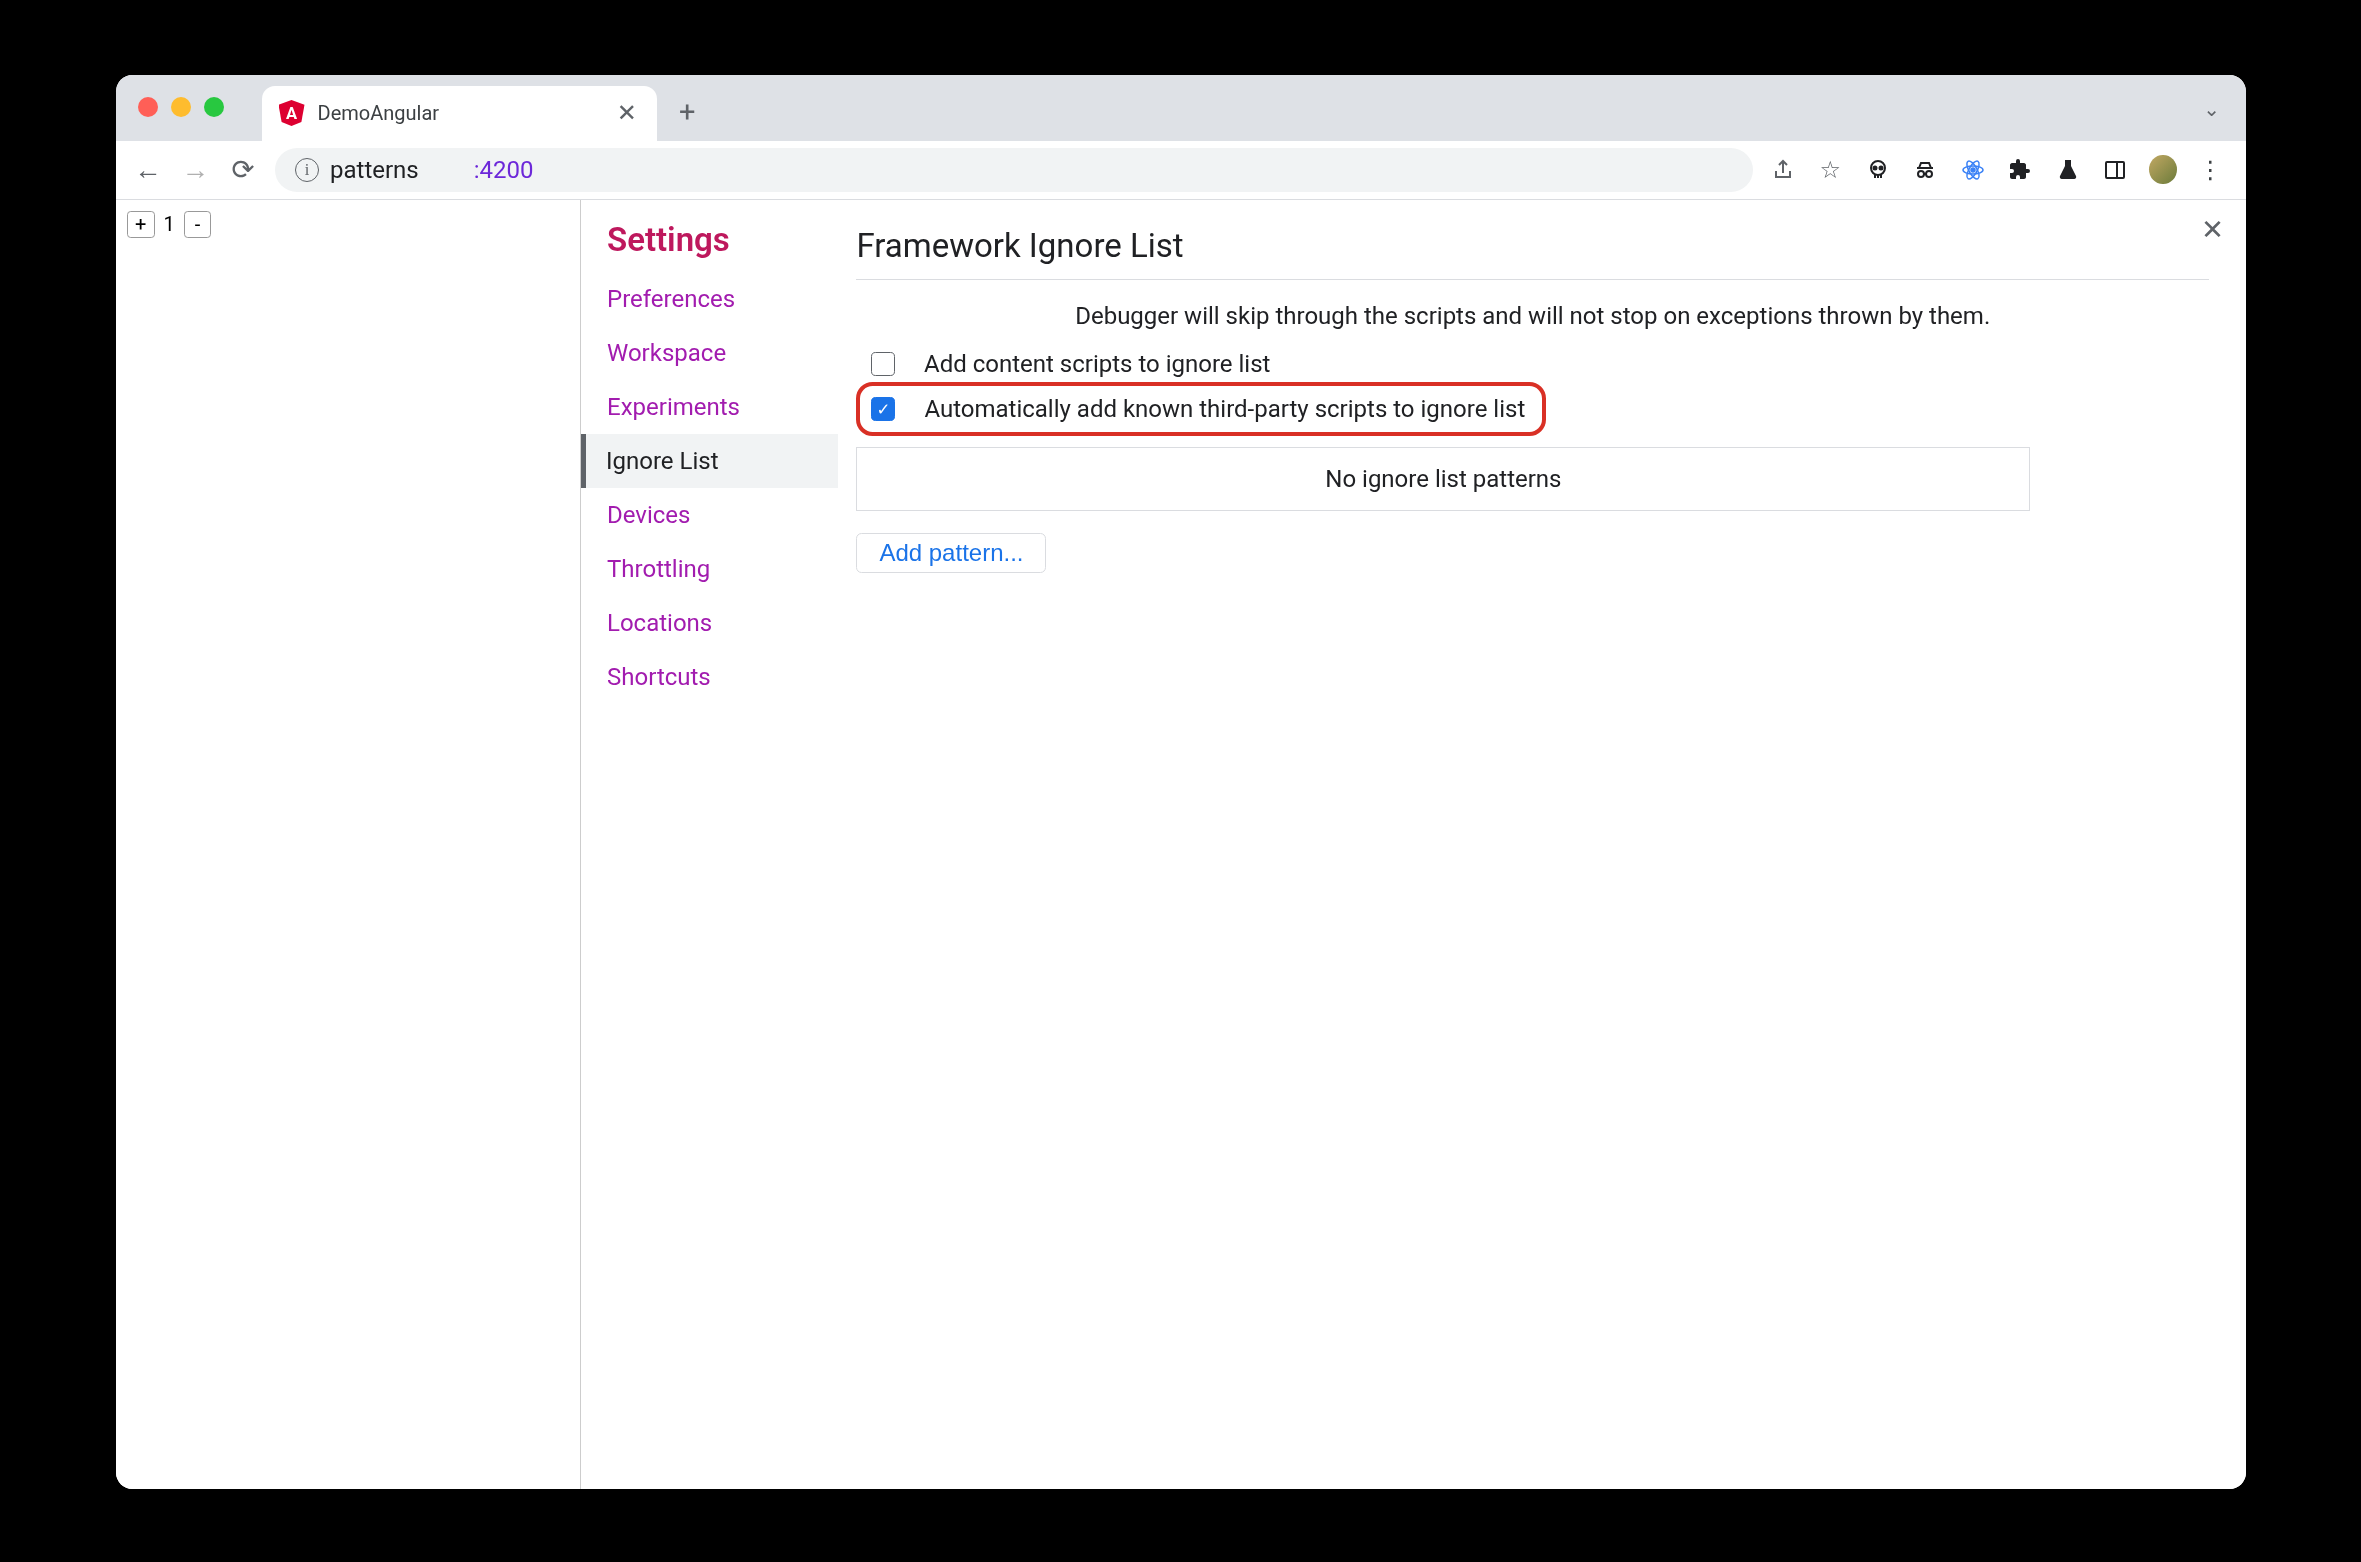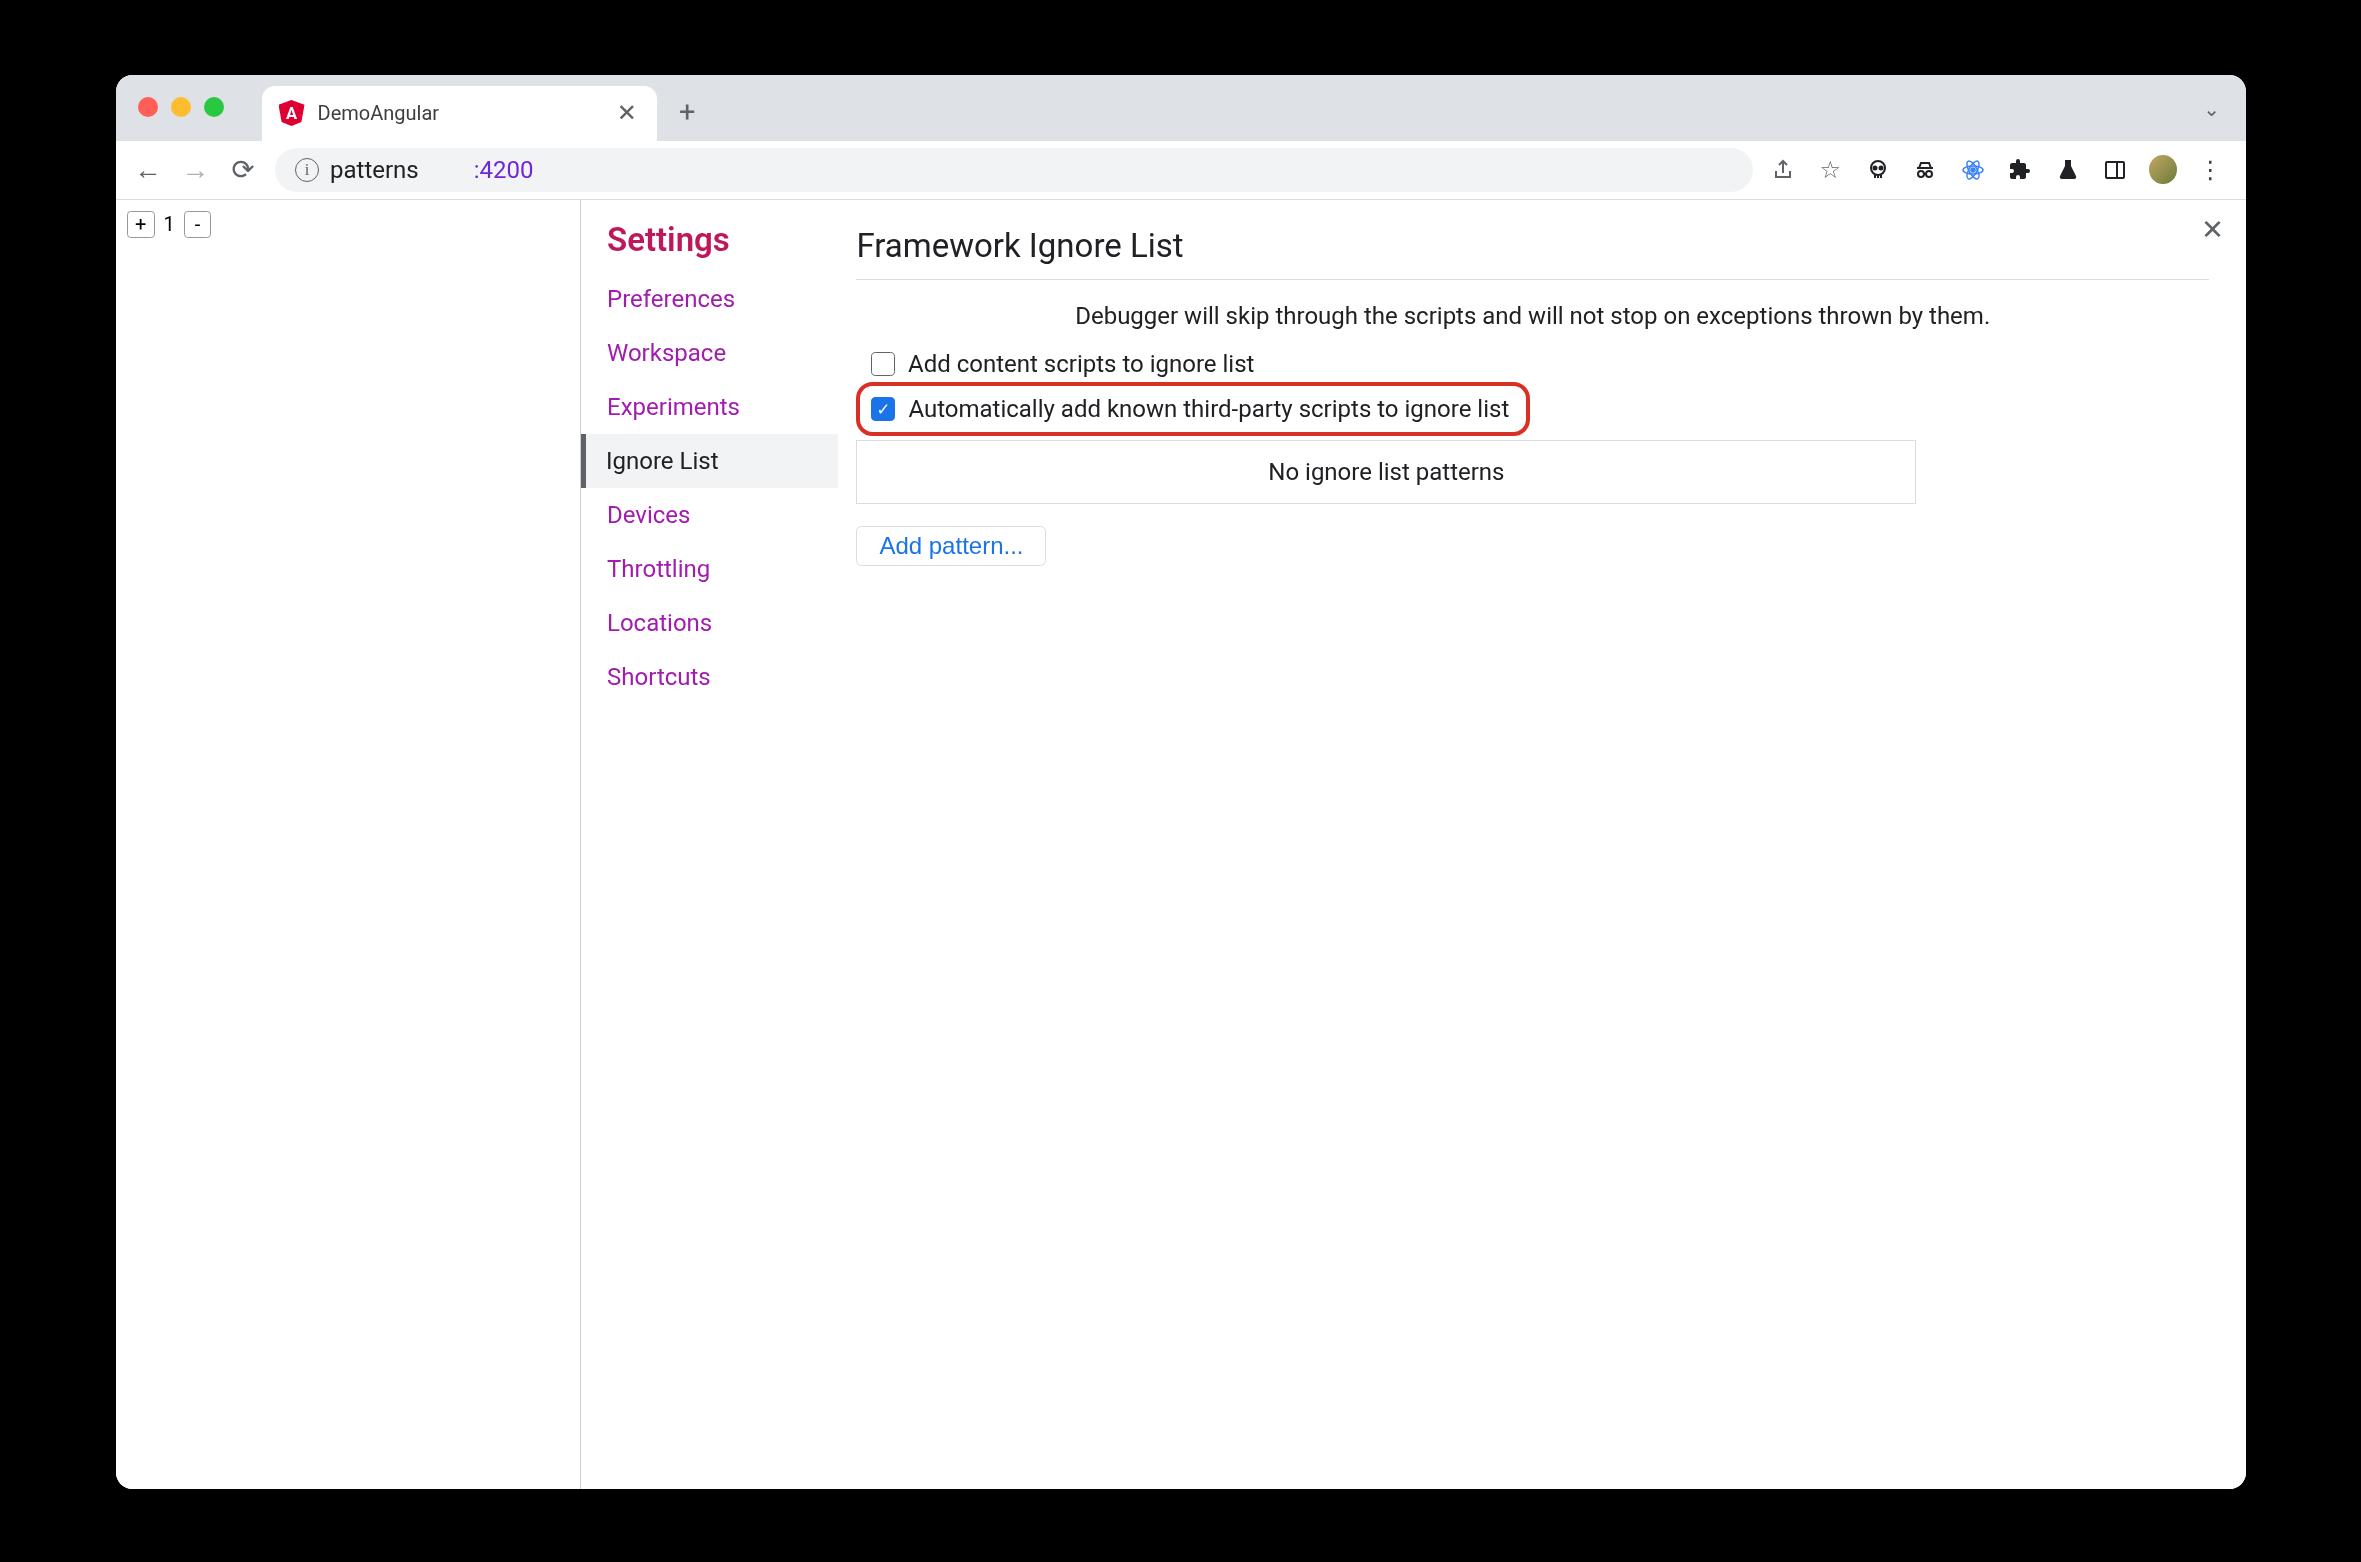--- a/index.html
+++ b/index.html
@@ -133,35 +133,35 @@
   position:absolute; right:22px; top:13px; font-size:27.5px; color:#5f6368; cursor:pointer;
 }
 .panel-title {
   font-size:33px; font-weight:400; color:#202124; padding-bottom:14.7px;
   border-bottom:0.9px solid #dadce0;
 }
 .panel-desc {
   font-size:24px; color:#202124; padding:22px 0 14.7px;text-align:center;
 }
 .check-row {
-  display:flex; align-items:center; gap:13px; padding:5.5px 7.3px; font-size:24px; color:#202124;
+  display:flex; align-items:center; gap:29px; padding:5.5px 7.3px; font-size:24px; color:#202124;
 }
 .check-row .cb {
   width:24px;height:24px;border:1.8px solid #5f6368;border-radius:4.6px;
   display:flex;align-items:center;justify-content:center;flex-shrink:0;
 }
 .check-row .cb.checked { background:#1a73e8;border-color:#1a73e8;color:#fff;font-size:16.5px;}
 .highlight-box {
   border:4.6px solid #d93025; border-radius:16.5px;
   padding:3.7px 9.2px 3.7px 3.7px; display:inline-flex; margin-top:-1.8px;
 }
 .patterns-box {
-  margin-top:4px; border:0.9px solid #dadce0; height:64px;
+  margin-top:11px; border:0.9px solid #dadce0; height:64px;
   display:flex;align-items:center;justify-content:center;
-  font-size:24px; color:#202124; width:1060px;
+  font-size:24px; color:#202124; width:1174px;
 }
 .add-pattern-btn {
   margin-top:22px; border:0.9px solid #dadce0; background:#fff; color:#1a73e8;
   font-size:24px; padding:5px 22px; border-radius:5.5px; cursor:pointer;
 }
 .ext-icon-svg { width:24px;height:24px; }
 </style>
 </head>
 <body>
 

